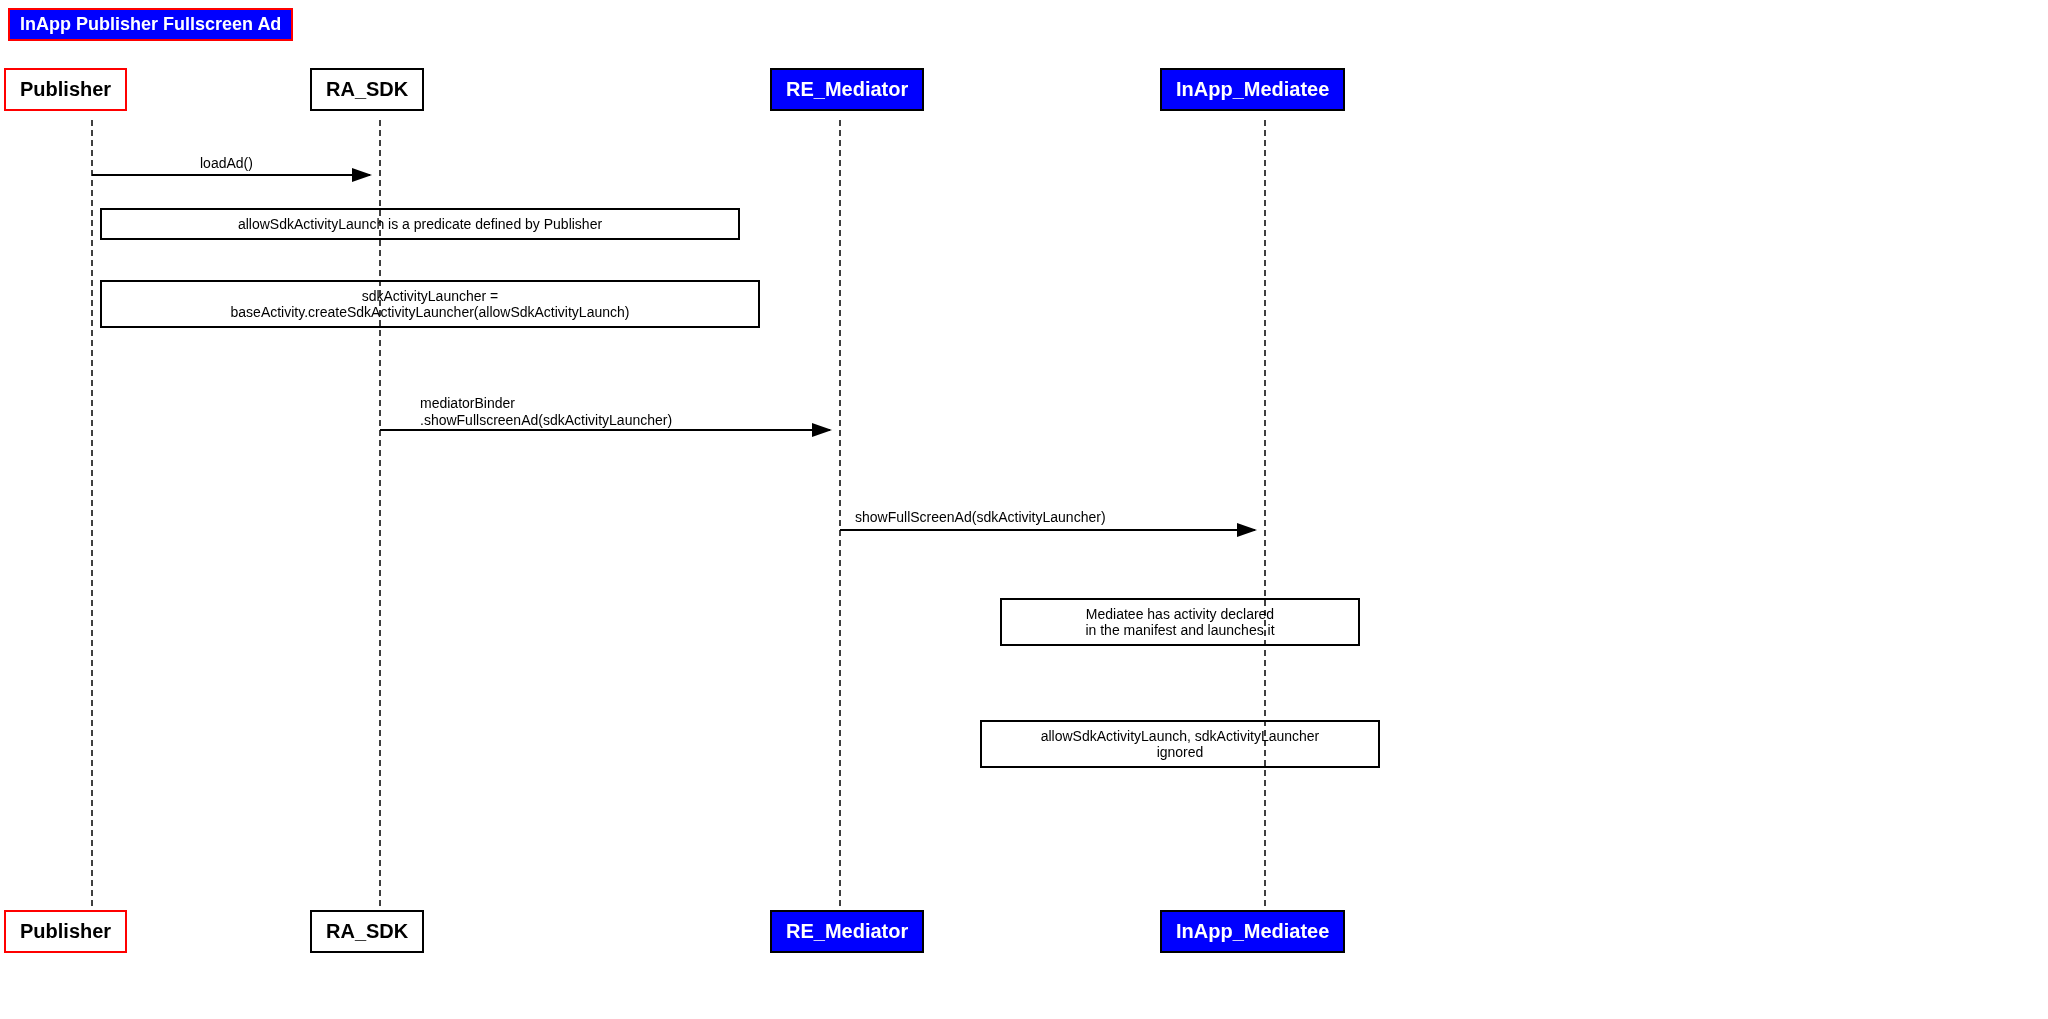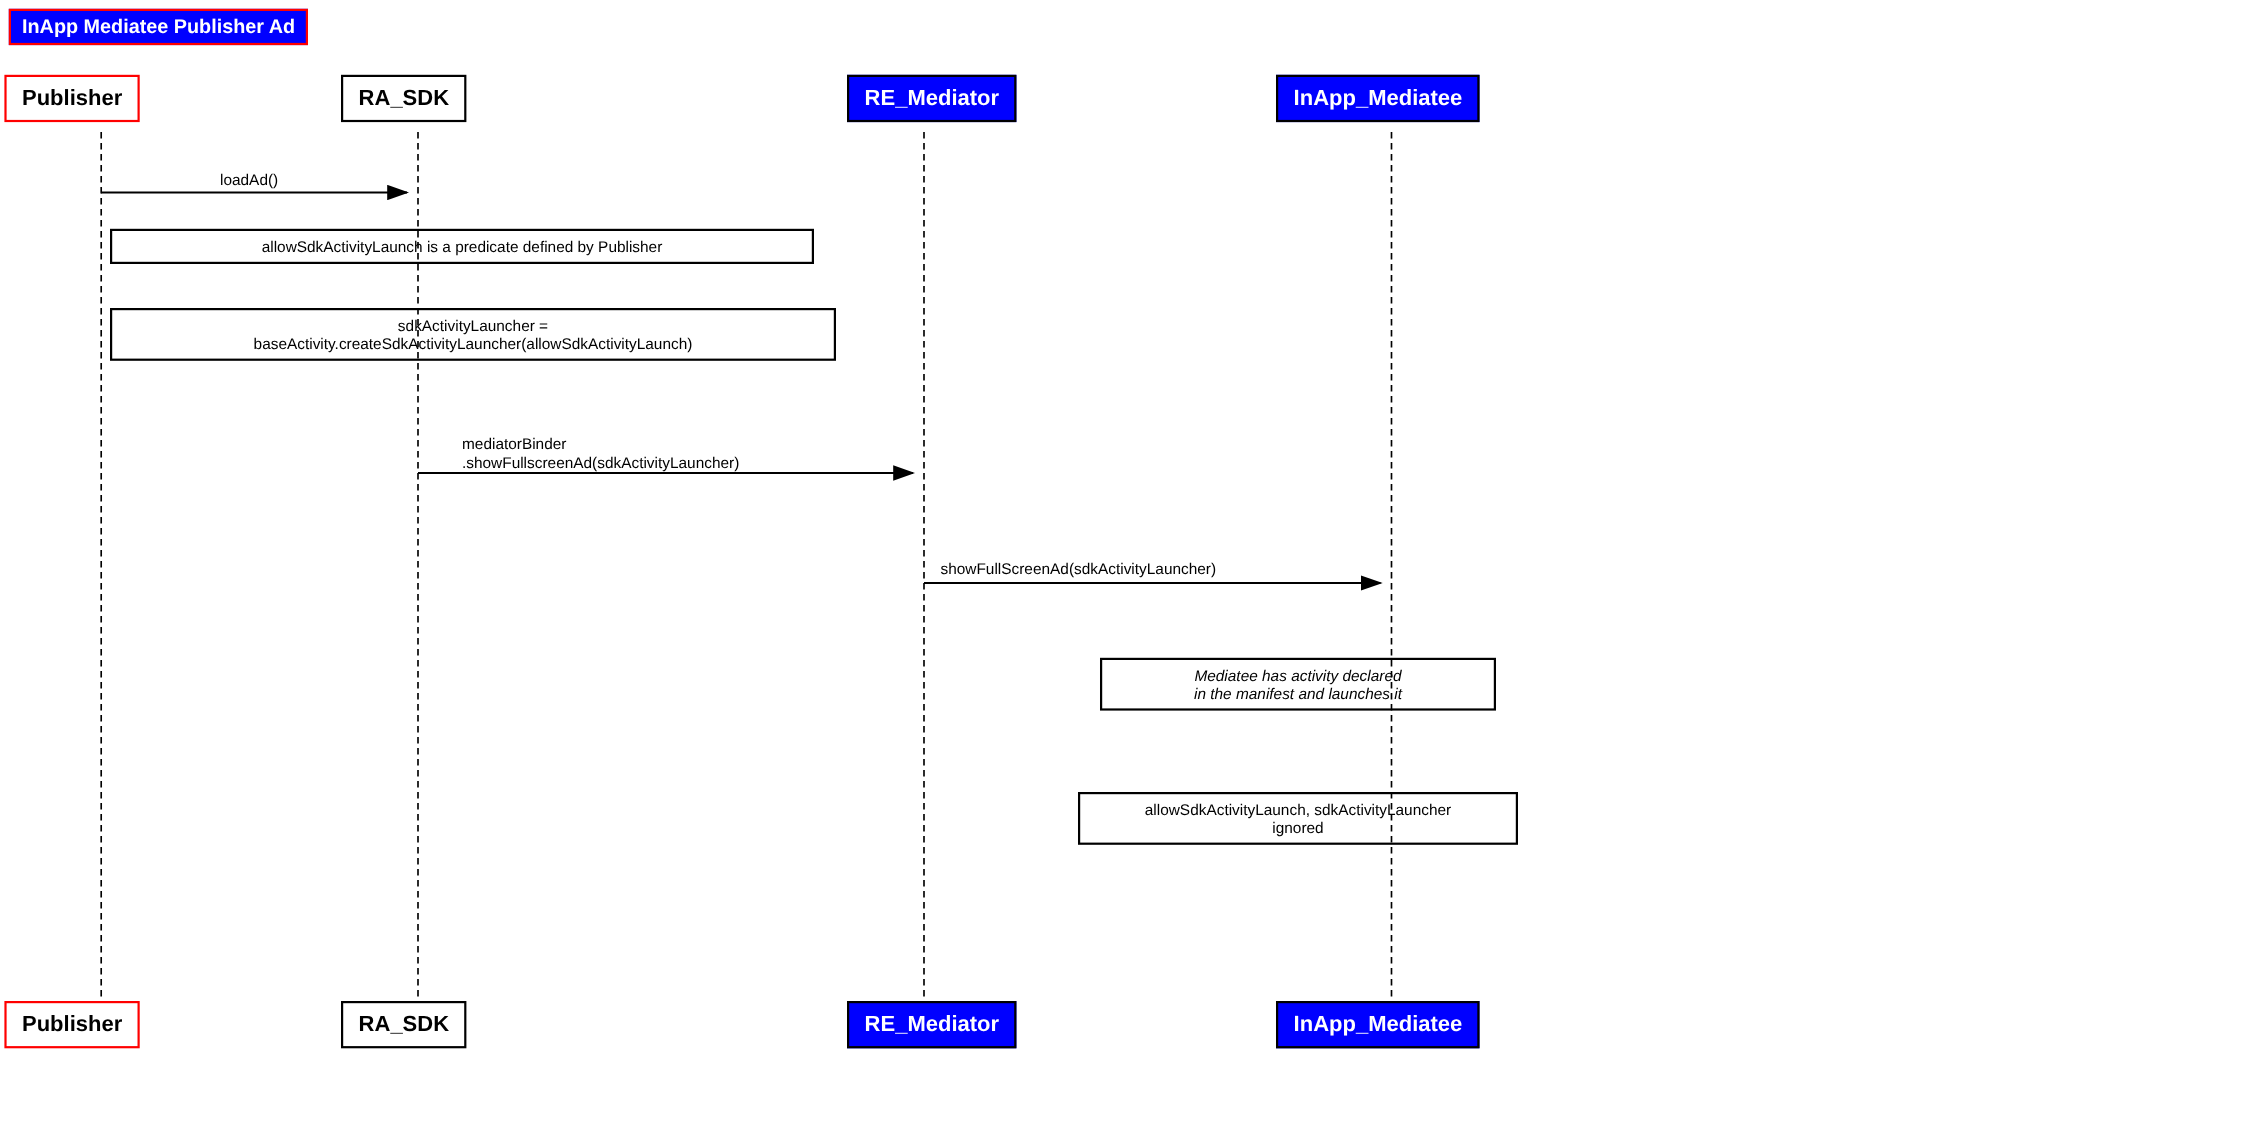--- a/index.html
+++ b/index.html
@@ -124,38 +124,38 @@
       font-size: 14px;
       text-align: center;
     }
 
   </style>
 </head>
 <body>
 
 <div class="diagram-container">
 
-  <div class="title-box">InApp Mediatee Publisher Ad</div>
+  <div class="title-box">InApp Publisher Fullscreen Ad</div>
 
   <div class="participant participant-publisher-top">Publisher</div>
   <div class="participant participant-rasdk-top">RA_SDK</div>
   <div class="participant participant-remediator-top">RE_Mediator</div>
   <div class="participant participant-inapp-top">InApp_Mediatee</div>
 
   <div class="participant participant-publisher-bottom">Publisher</div>
   <div class="participant participant-rasdk-bottom">RA_SDK</div>
   <div class="participant participant-remediator-bottom">RE_Mediator</div>
   <div class="participant participant-inapp-bottom">InApp_Mediatee</div>
 
   <div class="note-box" style="top: 208px; left: 100px; width: 640px;">allowSdkActivityLaunch is a predicate defined by Publisher</div>
 
   <div class="note-box" style="top: 280px; left: 100px; width: 660px; white-space: pre-line;">sdkActivityLauncher =
 baseActivity.createSdkActivityLauncher(allowSdkActivityLaunch)</div>
 
-  <div class="note-box" style="top: 598px; left: 1000px; width: 360px; white-space: pre-line; font-style: italic;">Mediatee has activity declared
+  <div class="note-box" style="top: 598px; left: 1000px; width: 360px; white-space: pre-line;">Mediatee has activity declared
 in the manifest and launches it</div>
 
   <div class="note-box" style="top: 720px; left: 980px; width: 400px; white-space: pre-line;">allowSdkActivityLaunch, sdkActivityLauncher
 ignored</div>
 
   <svg class="diagram-svg">
     <defs>
       <marker id="arrowhead" markerWidth="10" markerHeight="7" refX="9" refY="3.5" orient="auto">
         <polygon points="0 0, 10 3.5, 0 7" fill="#000"></polygon>
       </marker>

